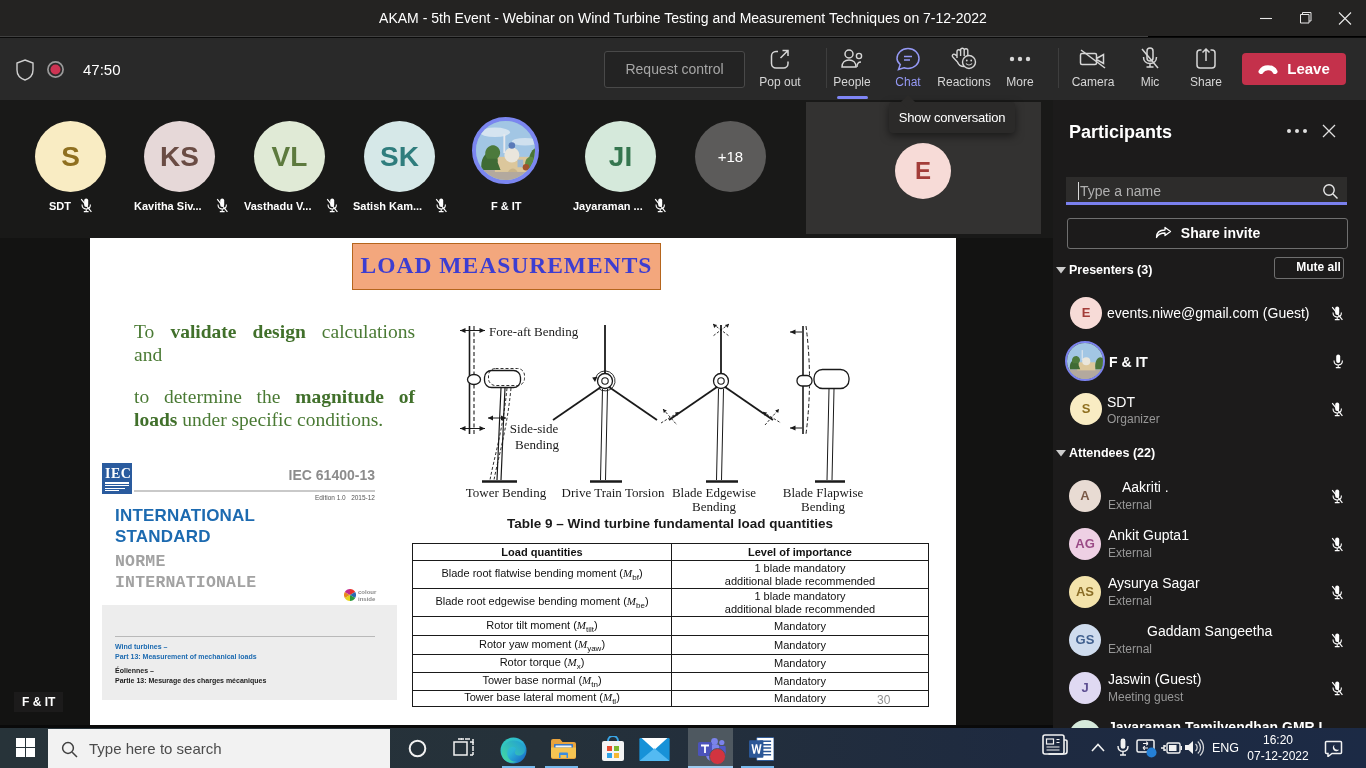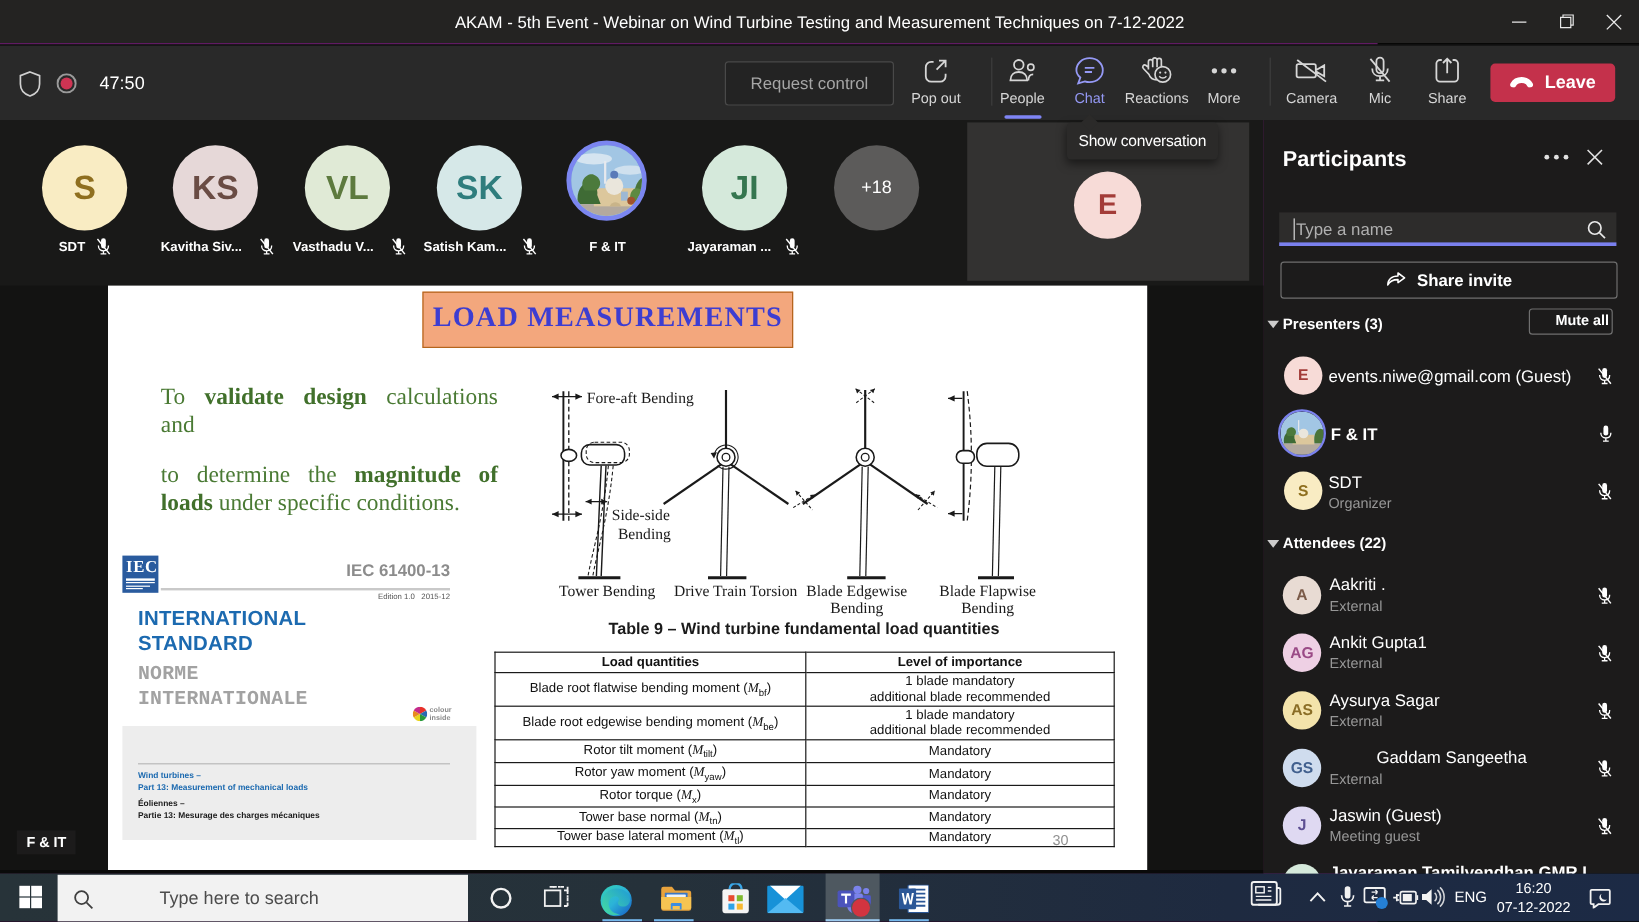--- a/index.html
+++ b/index.html
@@ -1,18 +1,18 @@
 <!DOCTYPE html>
 <html><head>
 <meta charset="utf-8">
 <style>
 * { margin:0; padding:0; box-sizing:border-box; }
 html,body { width:1366px; height:768px; overflow:hidden; background:#000; }
 body { font-family:"Liberation Sans", sans-serif; }
-#root { position:relative; width:1148px; height:768px; background:#701a75; }
+#root { position:relative; width:1148px; height:768px; background:#404040; }
 .abs { position:absolute; }
 
 
 #titlebar { position:absolute; left:0; top:0; width:1366px; height:36px; background:#242322; }
 #titlebar .title { position:absolute; left:0; right:0; top:10px; text-align:center; color:#fff; font-size:14px; }
 .winbtn { position:absolute; top:0; height:36px; width:46px; color:#e8e8e8; }
 
 
 #toolbar { position:absolute; left:0; top:37px; width:1366px; height:63px; background:#292929; border-top:1px solid #0a0a0a; }
 #timer { position:absolute; left:83px; top:61px; color:#fff; font-size:15px; }
@@ -49,21 +49,21 @@
 #shareinvite { position:absolute; left:14px; top:118px; width:281px; height:31px; border:1px solid #6f6f6f; border-radius:3px; color:#fff; font-size:14px; font-weight:700; text-align:center; line-height:28px; }
 .sechdr { position:absolute; left:16px; color:#fff; font-size:12.5px; font-weight:700; }
 #muteall { position:absolute; left:1274px; top:257px; width:70px; height:22px; border:1px solid #6f6f6f; border-radius:3px; color:#fff; font-size:12px; font-weight:700; text-align:center; line-height:19px;padding-left:19px; }
 .prow-name { color:#fff; font-size:14px; position:absolute; white-space:nowrap; }
 .prow-sub { color:#979797; font-size:12px; position:absolute; white-space:nowrap; }
 .pav { position:absolute; width:32px; height:32px; border-radius:50%; text-align:center; font-size:13px; font-weight:700; line-height:32px; }
 
 
 #taskbar { position:absolute; left:0; top:728px; width:1366px; height:40px; background:linear-gradient(90deg,#273339 0%, #25313a 40%, #1e2a40 75%, #1c2a45 100%); }
 #tsearch { position:absolute; left:48px; top:1px; width:342px; height:39px; background:#f2f2f2; }
-#tsearch span { position:absolute; left:41px; top:11px; color:#4c4c4c; font-size:15px;margin-left:44px; }
+#tsearch span { position:absolute; left:41px; top:11px; color:#4c4c4c; font-size:15px; }
 #clock { position:absolute; left:1240px; top:4px; width:76px; text-align:center; color:#fff; font-size:12px; line-height:16px; }
 .task-ul { position:absolute; top:38px; height:2px; background:#76b9ed; }
 #ltable td { border:1px solid #1a1a1a; padding:0; vertical-align:middle; line-height:12.5px; font-weight:400; color:#111; }
 #ltable sub { font-size:8px; vertical-align:baseline; position:relative; top:3px; }
 .ser { font-family:"Liberation Serif",serif; }
 </style>
 </head>
 <body>
 <svg width="0" height="0" style="position:absolute">
   <defs>
@@ -459,21 +459,21 @@
     <svg class="abs" style="left:277px; top:302px;" width="14" height="15" viewBox="0 0 14 15">
         <use href="#micoffsym"></use>
       </svg>
 
     <svg class="abs" style="left:3px; top:350px;" width="10" height="7" viewBox="0 0 10 7">
         <path d="M0 0 h10 L5 6.5 Z" fill="#cccccc"></path>
       </svg>
     <div class="sechdr" style="top:346px">Attendees (22)</div>
 
     <div class="pav" style="left:16px; top:380px; background:#e8dbd3; color:#7a5a48;">A</div>
-    <div class="prow-name" style="left:55px; top:379px;">Aakriti .</div>
+    <div class="prow-name" style="left:69px; top:379px;">Aakriti .</div>
     <div class="prow-sub" style="left:55px; top:398px;">External</div>
     <svg class="abs" style="left:277px; top:389px;" width="14" height="15" viewBox="0 0 14 15">
         <use href="#micoffsym"></use>
       </svg>
 
     <div class="pav" style="left:16px; top:428px; background:#eed0e4; color:#9a4a86;">AG</div>
     <div class="prow-name" style="left:55px; top:427px;">Ankit Gupta1</div>
     <div class="prow-sub" style="left:55px; top:446px;">External</div>
     <svg class="abs" style="left:277px; top:437px;" width="14" height="15" viewBox="0 0 14 15">
         <use href="#micoffsym"></use>

